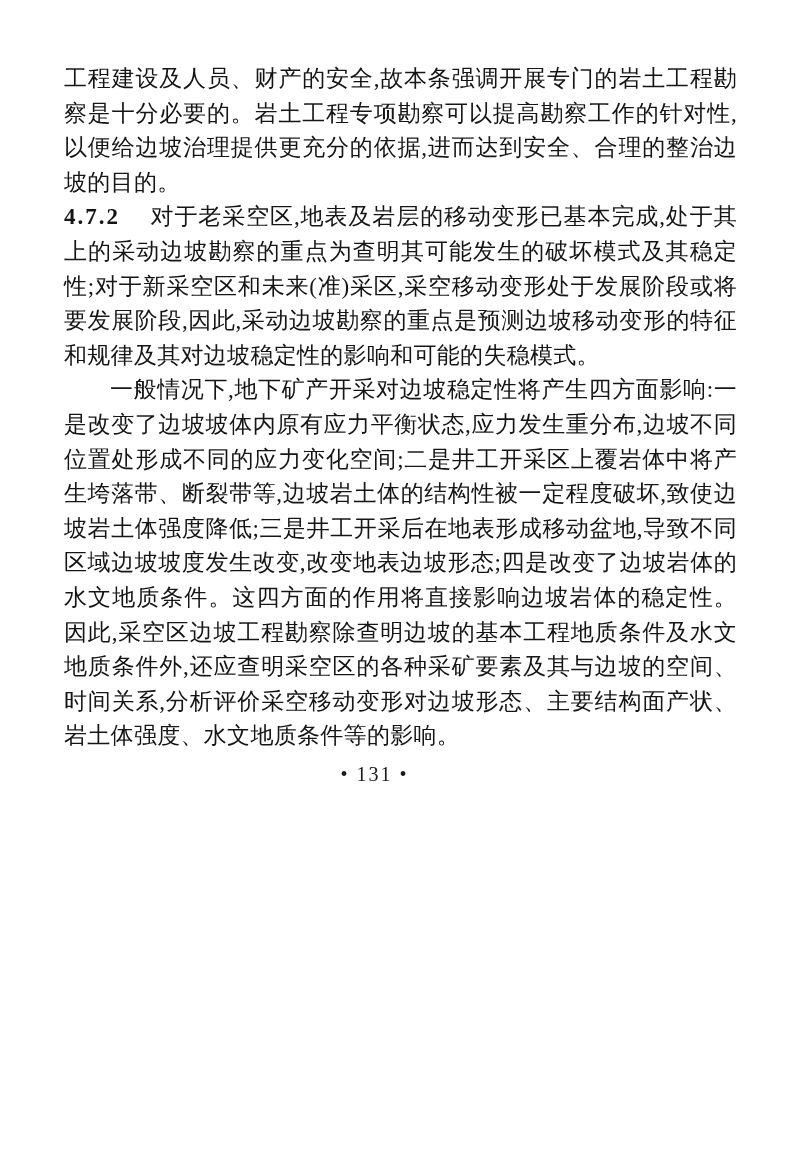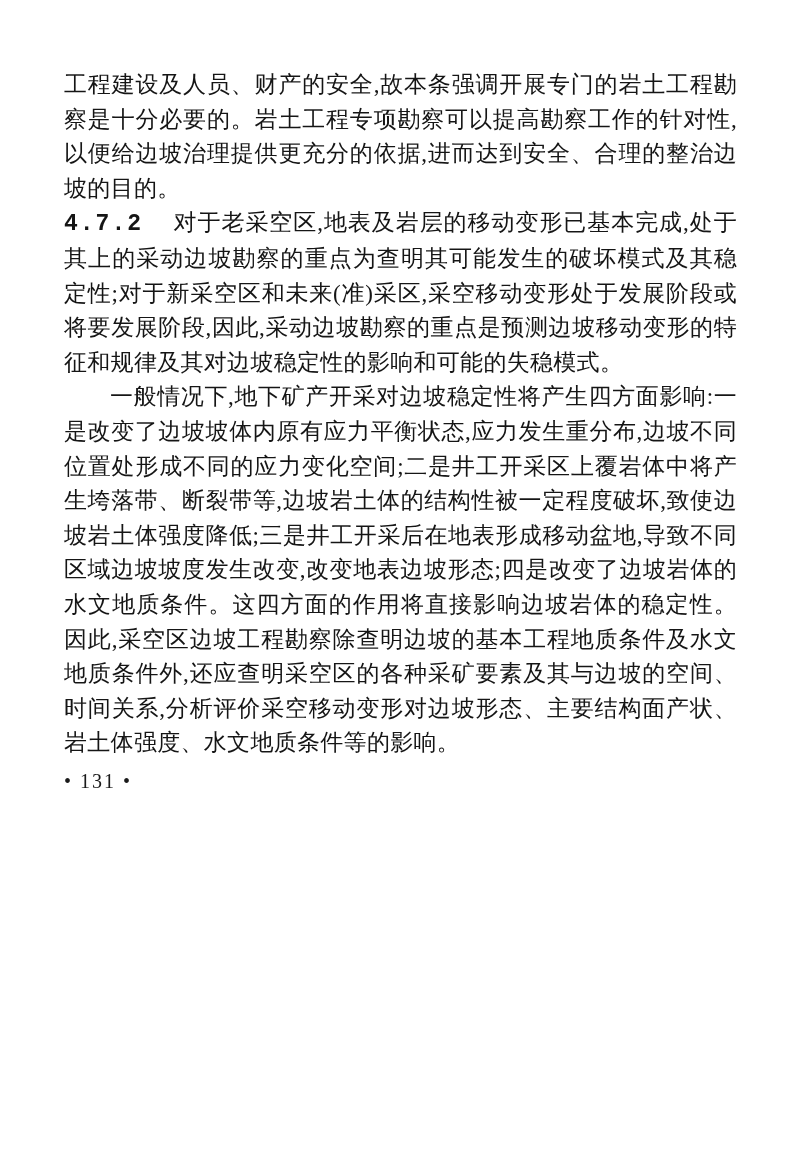--- a/index.html
+++ b/index.html
@@ -11,46 +11,46 @@
     width: 800px;
     height: 1171px;
     position: relative;
     overflow: hidden;
     font-family: "Liberation Serif", "DejaVu Serif", serif;
     color: #151515;
   }
   .page {
     position: absolute;
     left: 64px;
-    top: 68px;
+    top: 62px;
     width: 673px;
   }
   .text-block p.para {
     margin: 0;
     font-size: 23px;
     line-height: 34.6px;
     text-align: justify;
     text-justify: inter-character;
     letter-spacing: 0.3px;
     word-break: break-all;
   }
   .text-block p.para.indent {
     text-indent: 2em;
   }
   .text-block .clause-num {
     font-weight: bold;
-    font-family: Liberation Mono, monospace;
+    font-family: Liberation Serif, serif;
     letter-spacing: 2px;
     margin-right: 1.3em;
   }
   .page-number {
     margin-top: 3px;
     font-size: 20px;
     line-height: 34px;
-    text-align: left;
+    text-align: center;
     padding-right: 52px;
     letter-spacing: 2px;
     color: #1a1a1a;
   }
 </style>
 </head>
 <body>
 
 <div class="page">
   <div class="text-block">

